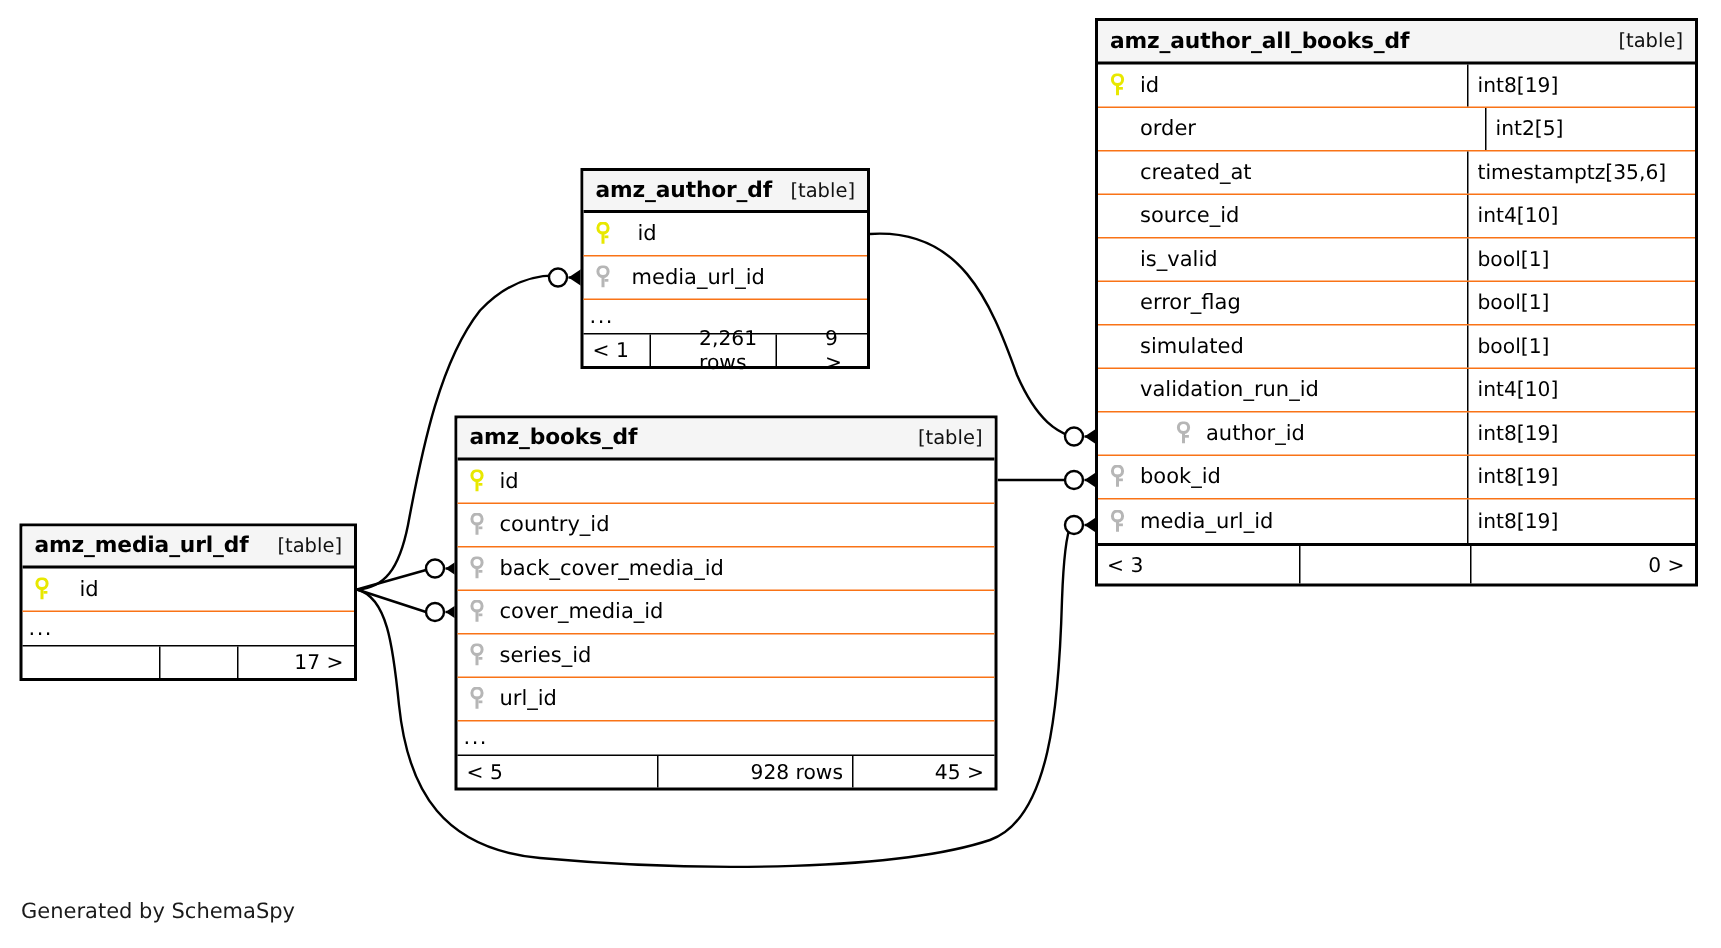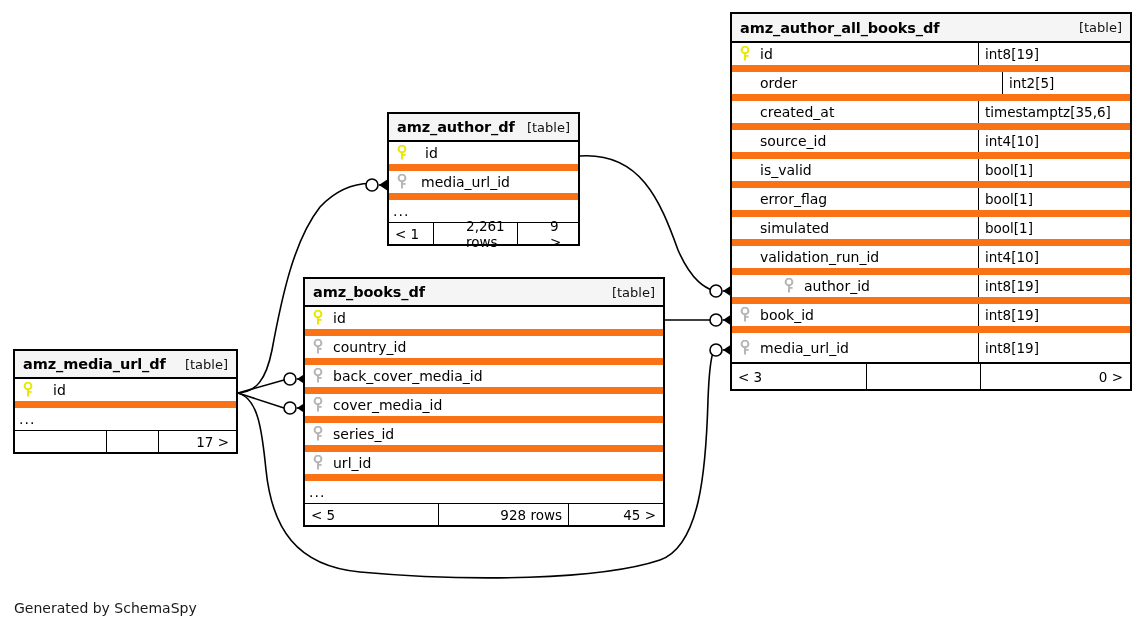--- a/index.html
+++ b/index.html
@@ -26,21 +26,21 @@
     background:#f5f5f5;
     border-bottom:2px solid #000;
     box-sizing:border-box;
     padding:0 8px;
   }
   .t-title{font-weight:bold;font-size:14.5px;letter-spacing:-0.1px;white-space:nowrap;}
   .t-tag{font-size:13px;color:#111;white-space:nowrap;}
 
   .t-row{
     display:flex;align-items:stretch;
-    border-bottom:7px solid #f97316;
+    border-bottom:1px solid #f97316;
     box-sizing:border-box;
   }
   .t-row:last-child{border-bottom:none;}
   .col-name{
     display:flex;align-items:center;
     flex:1 1 auto;
     box-sizing:border-box;
     padding-left:6px;
     min-width:0;
   }
@@ -151,21 +151,21 @@
         <span class="cname">id</span>
       </div>
       <div class="col-type" style="width:152px;">int8[19]</div>
     </div>
 
     <div class="t-row" style="height:29px;">
       <div class="col-name">
         <span class="keyicon"></span>
         <span class="cname">order</span>
       </div>
-      <div class="col-type" style="width:128px;">int2[5]</div>
+      <div class="col-type" style="width:140px;">int2[5]</div>
     </div>
 
     <div class="t-row" style="height:29px;">
       <div class="col-name">
         <span class="keyicon"></span>
         <span class="cname">created_at</span>
       </div>
       <div class="col-type" style="width:152px;">timestamptz[35,6]</div>
     </div>
 

